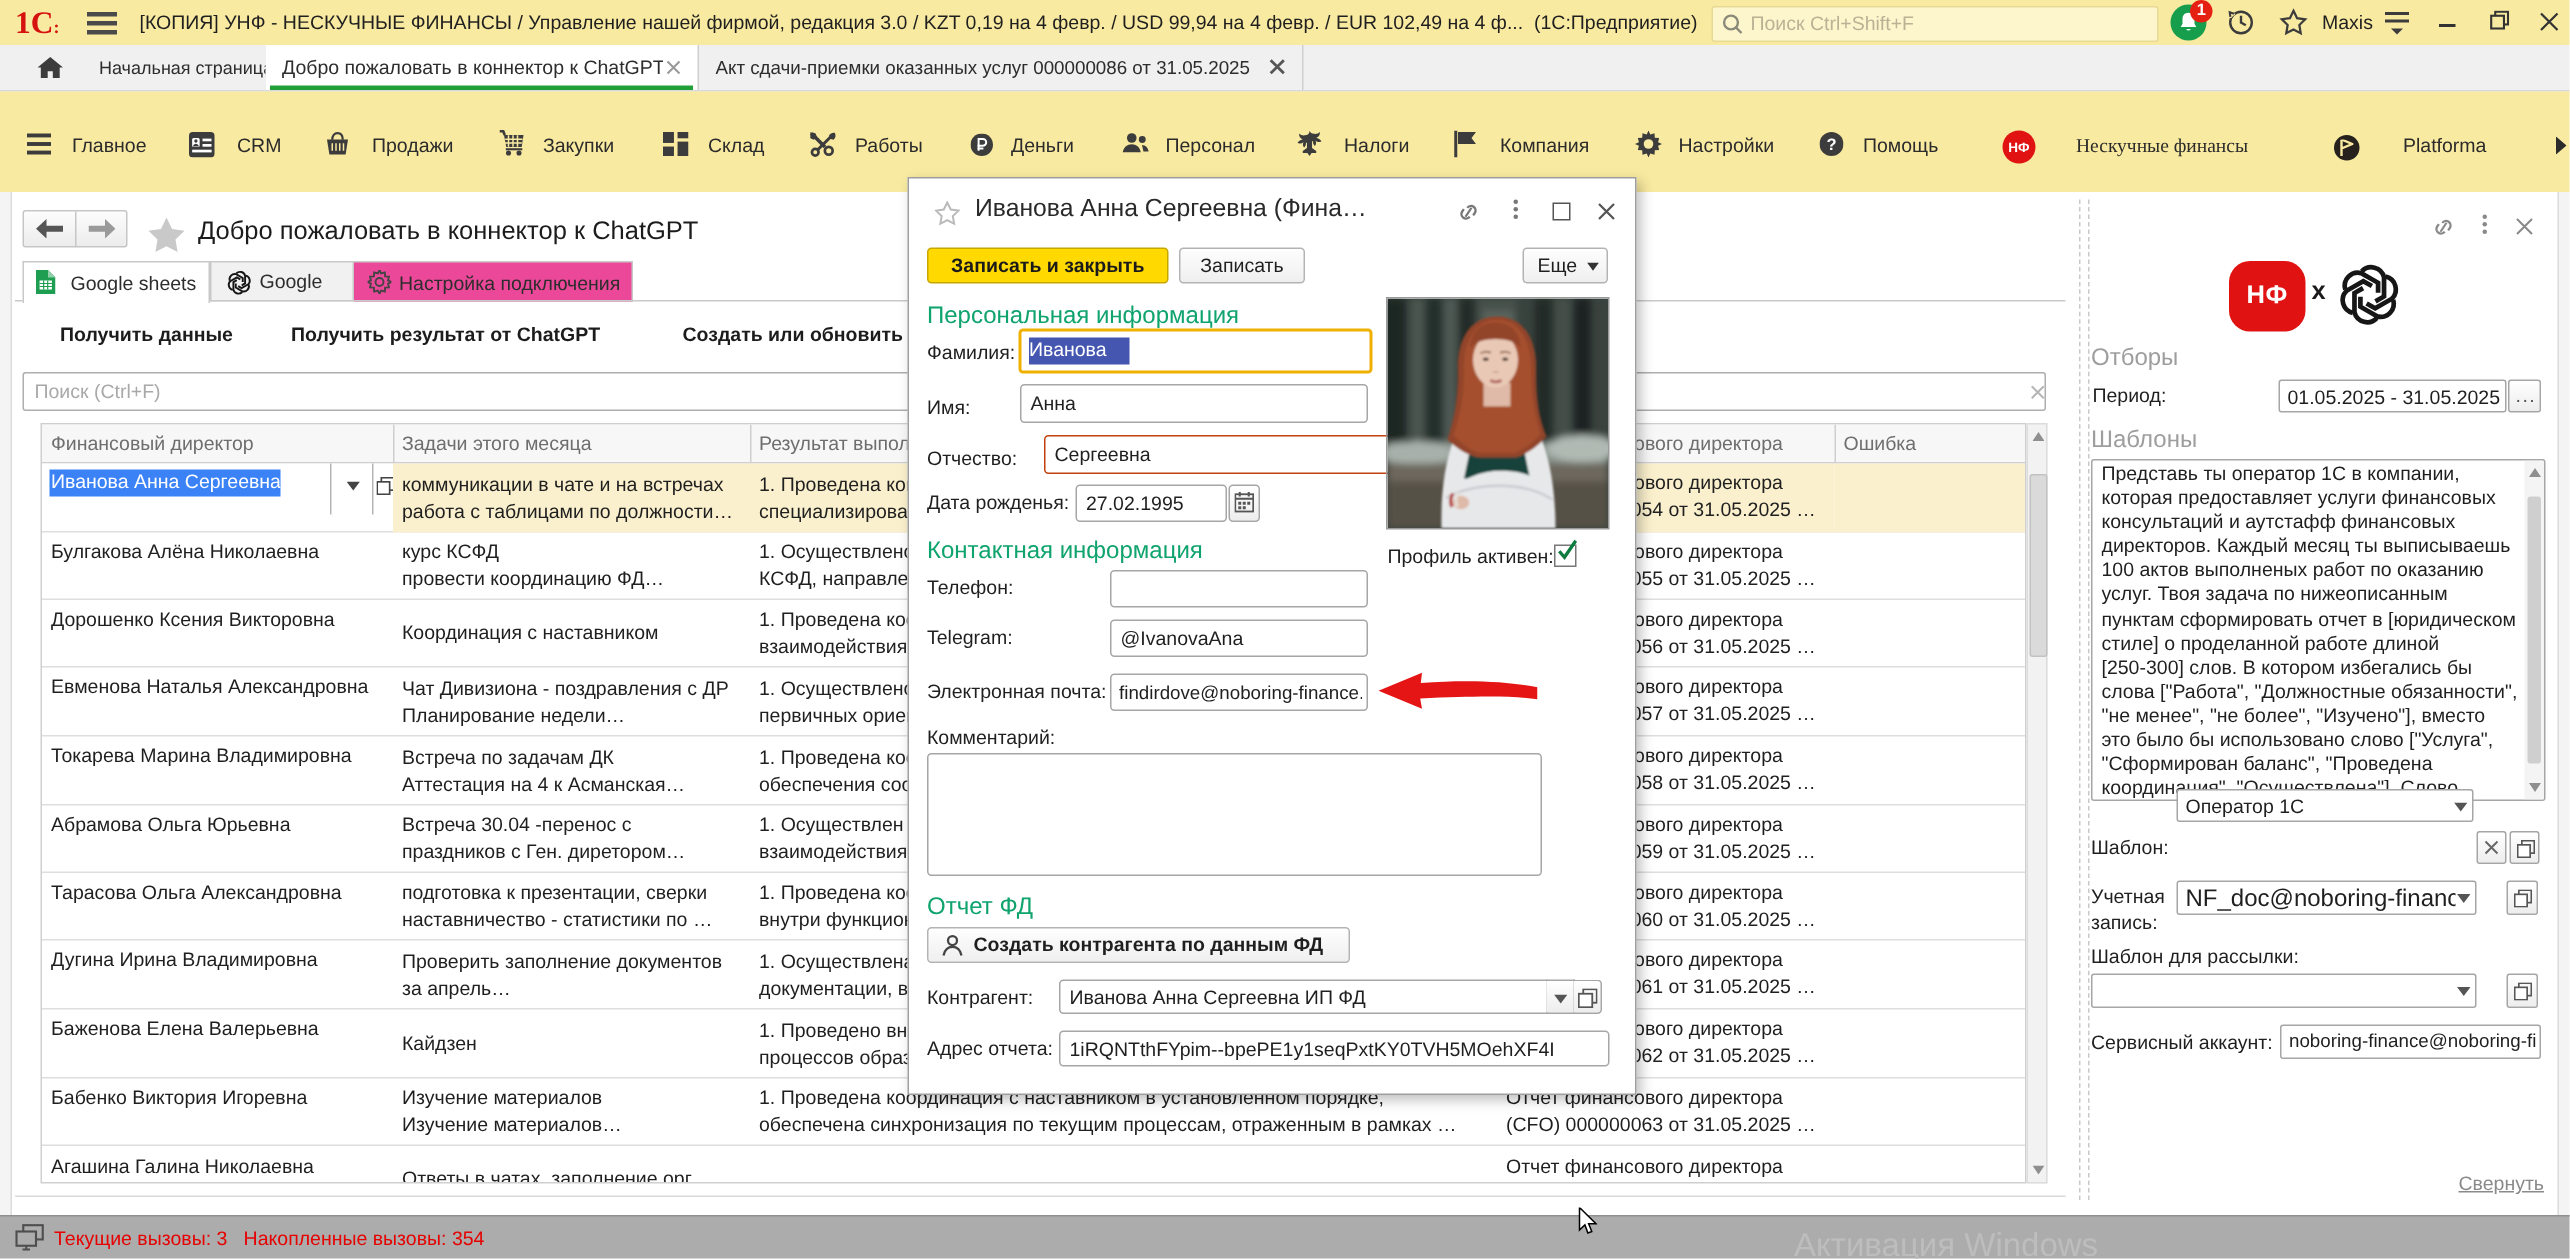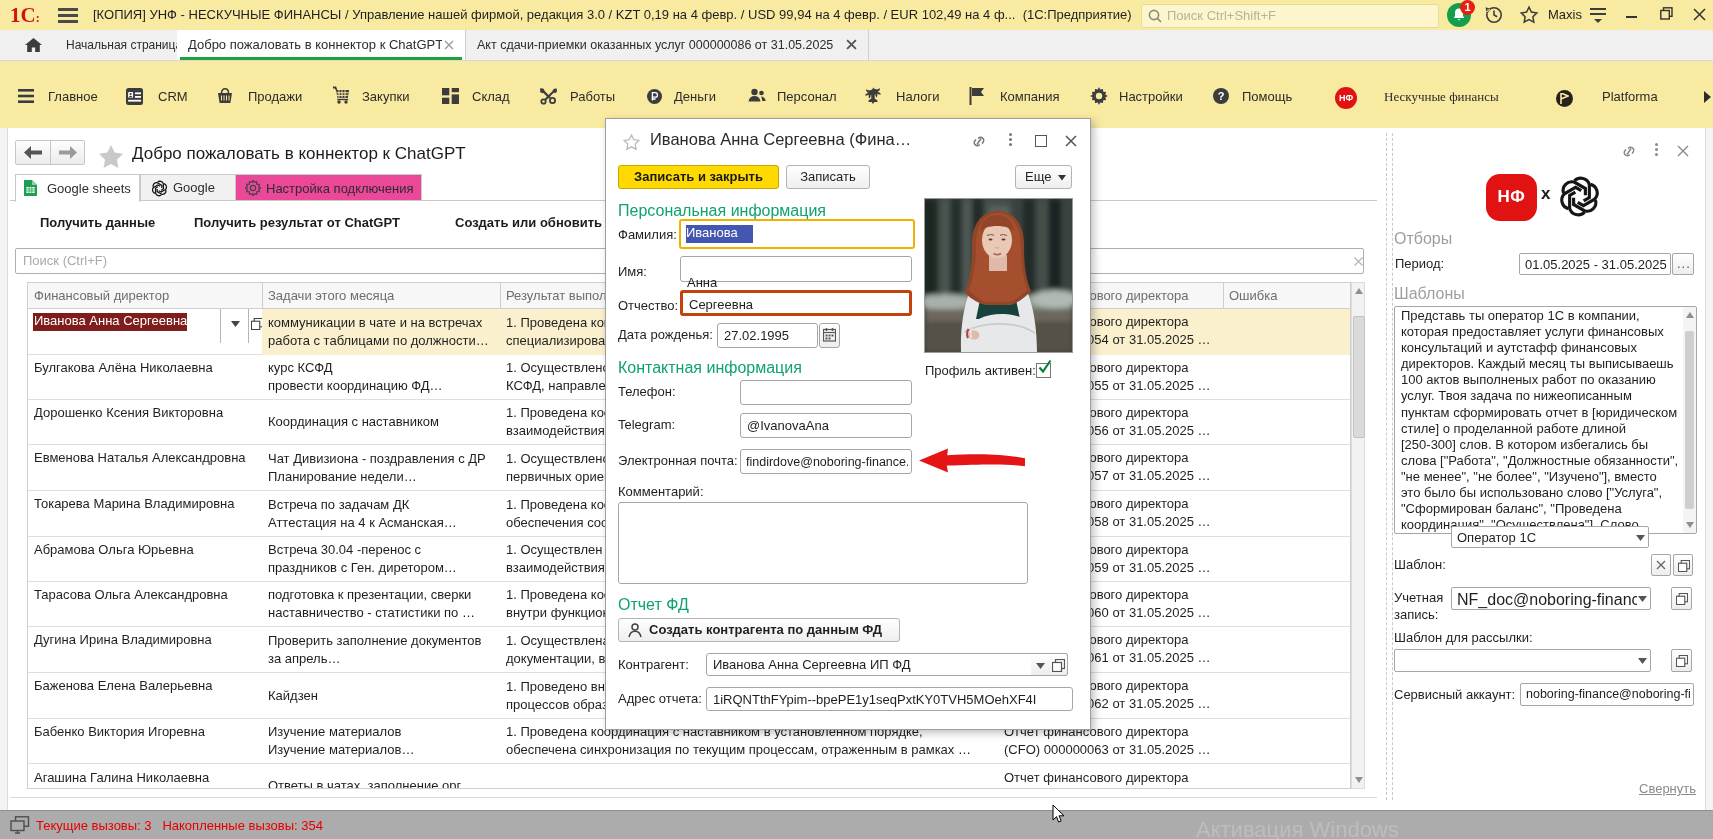--- a/index.html
+++ b/index.html
@@ -260,21 +260,21 @@
     <div class="abs ell" style="left:976px;top:5px;width:215px;">Отчет финансового директора</div>
     <div class="abs ell" style="left:1201px;top:5px;width:115px;">Ошибка</div>
     <div class="abs" style="left:234px;top:0;width:1px;height:26px;background:#cfcfcf;"></div>
     <div class="abs" style="left:472px;top:0;width:1px;height:26px;background:#cfcfcf;"></div>
     <div class="abs" style="left:970px;top:0;width:1px;height:26px;background:#cfcfcf;"></div>
     <div class="abs" style="left:1195px;top:0;width:1px;height:26px;background:#cfcfcf;"></div>
   </div>
   <div id="rows" class="abs" style="left:0;top:26px;width:1322px;height:479px;">
   <div class="abs" style="left:0;top:0px;width:1322px;height:46px;border-bottom:1px solid #dedede;box-sizing:border-box;">
           <div class="abs" style="left:0;top:0;width:234px;height:45px;background:#fff;">
-            <div class="abs ell" style="left:5px;top:4px;width:153px;height:18px;background:#7f1d1d;color:#fff;font-size:13px;padding-left:1px;">Иванова Анна Сергеевна</div>
+            <div class="abs ell" style="left:5px;top:4px;width:153px;height:18px;background:#3b82f6;color:#fff;font-size:13px;padding-left:1px;">Иванова Анна Сергеевна</div>
             <div class="abs" style="left:192px;top:0;width:1px;height:34px;background:#b5b5b5;"></div>
             <svg class="abs" style="left:203px;top:12px;" width="9" height="7" viewBox="0 0 9 7">
               <path d="M0 0h9L4.5 6z" fill="#444"></path>
             </svg>
             <div class="abs" style="left:220px;top:0;width:1px;height:34px;background:#b5b5b5;"></div>
             <svg class="abs" style="left:223px;top:9px;" width="12" height="12" viewBox="0 0 13 13">
               <rect x="3.5" y="0.5" width="9" height="9" fill="none" stroke="#444" stroke-width="1.2"></rect>
               <rect x="0.5" y="3.5" width="9" height="9" fill="#fff" stroke="#444" stroke-width="1.2"></rect>
             </svg>
           </div>
@@ -575,24 +575,24 @@
         </svg>
   </div>
 
   <div class="abs" style="left:12px;top:83px;font-size:16px;color:#0fa36e;">Персональная информация</div>
   <div class="abs" style="left:12px;top:108px;">Фамилия:</div>
   <div class="abs" style="left:73px;top:100px;width:236px;height:30px;border:2px solid #efb000;border-radius:3px;box-sizing:border-box;background:#fff;">
     <div class="abs" style="left:5px;top:4px;width:67px;height:18px;background:#4456b0;color:#fff;">Иванова</div>
   </div>
   <div class="abs" style="left:12px;top:145px;">Имя:</div>
   <div class="abs" style="left:74px;top:137px;width:232px;height:26px;border:1px solid #a6a6a6;border-radius:3px;box-sizing:border-box;">
-    <div class="abs" style="left:6px;top:18px;text-align:center;">Анна</div>
+    <div class="abs" style="left:6px;top:4px;text-align:center;">Анна</div>
   </div>
   <div class="abs" style="left:12px;top:179px;">Отчество:</div>
-  <div class="abs" style="left:74px;top:171px;width:232px;height:26px;border:3px solid #c2410c;border-radius:3px;box-sizing:border-box;">
+  <div class="abs" style="left:90px;top:171px;width:232px;height:26px;border:1px solid #c2410c;border-radius:3px;box-sizing:border-box;">
     <div class="abs" style="left:6px;top:4px;">Сергеевна</div>
   </div>
   <div class="abs" style="left:12px;top:208px;">Дата рожденья:</div>
   <div class="abs" style="left:111px;top:204px;width:101px;height:25px;border:1px solid #a6a6a6;border-radius:3px;box-sizing:border-box;">
     <div class="abs" style="left:6px;top:4px;">27.02.1995</div>
   </div>
   <div class="abs" style="left:213px;top:204px;width:21px;height:25px;border:1px solid #a6a6a6;border-radius:3px;box-sizing:border-box;background:linear-gradient(#fff,#ededed);">
     <svg class="abs" style="left:3px;top:4px;" width="13" height="14" viewBox="0 0 13 14">
           <rect x="0.5" y="1.5" width="12" height="11.5" fill="none" stroke="#555" stroke-width="1.2"></rect>
           <path d="M0.5 4.5h12" stroke="#555" stroke-width="1.2"></path>

